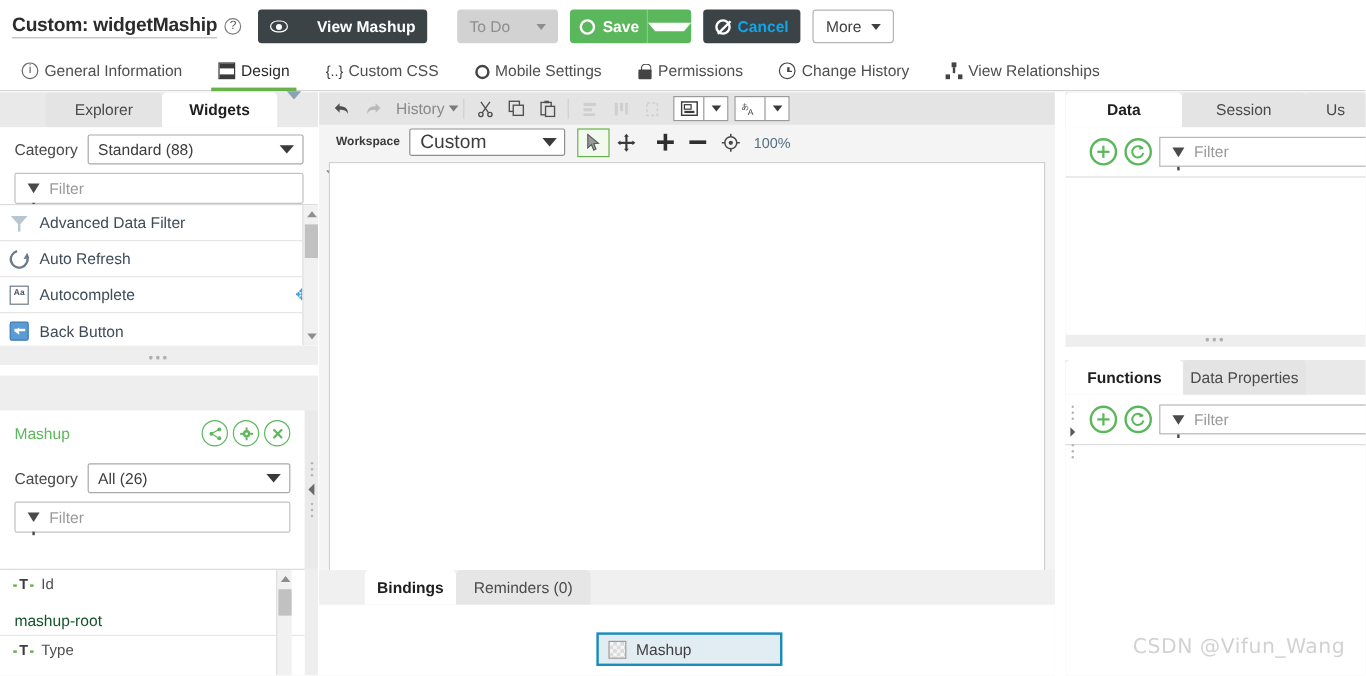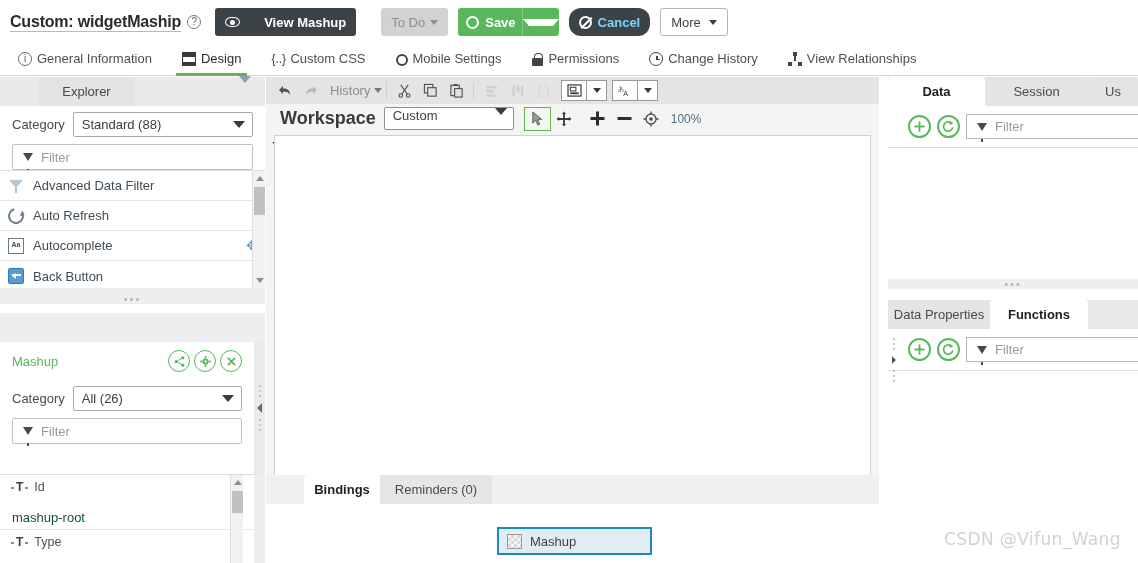--- a/index.html
+++ b/index.html
@@ -35,21 +35,21 @@
     height: 28px; border-radius: 3px; display: inline-flex; align-items: center;
     padding: 0 10px; font-size: 13px; cursor: pointer; white-space: nowrap;
     border: none; user-select: none;
   }
   .btn-dark { background: #3c4347; color: #fff; margin-left: 14px; font-weight: bold; }
   .btn-disabled { background: #d2d2d2; color: #8e8e8e; margin-left: 10px; }
   .btn-green { background: #5bb75b; color: #fff; margin-left: 10px; font-weight: bold; padding: 0; }
   .btn-green .lbl { padding: 0 6px 0 8px; display:flex; align-items:center; gap:6px; }
   .btn-green .sep { width: 1px; height: 28px; background: rgba(255,255,255,0.28); }
   .btn-green .caret { padding: 0 12px; }
-  .btn-cancel { background: #3c4347; color: #7dd3fc; margin-left: 10px; font-weight: bold; gap: 6px; border-radius: 12px; }
+  .btn-cancel { background: #3c4347; color: #0ea5e9; margin-left: 10px; font-weight: bold; gap: 6px; }
   .btn-more { background: #fff; color: #3f3f3f; border: 1px solid #b5b5b5; margin-left: 10px; gap: 8px; }
   .caret-down {
     width: 0; height: 0; border-left: 6px solid transparent; border-right: 6px solid transparent;
     border-top: 7px solid currentColor; display: inline-block;
   }
   .caret-sm {
     width: 0; height: 0; border-left: 4px solid transparent; border-right: 4px solid transparent;
     border-top: 5px solid currentColor; display: inline-block;
   }
   .eye-icon { width: 15px; height: 10px; position: relative; display:inline-block; }
@@ -240,24 +240,24 @@
     margin-left:5px;
   }
   .tb-group .g-main { width:24px;height:19px;display:flex;align-items:center;justify-content:center; }
   .tb-group .g-div { width:1px;height:19px;background:#9a9a9a; }
   .tb-group .g-caret { width:19px;height:19px;display:flex;align-items:center;justify-content:center; }
 
   .ctoolbar2 {
     position:absolute; left:0; top:27px; width:613px; height:29px; background:#f4f4f4;
     display:flex; align-items:center; padding-left:14px; gap:0;
   }
-  .ws-label { font-size:18px;font-weight:bold;color:#3a3a3a;margin-right:8px; }
+  .ws-label { font-size:10px;font-weight:bold;color:#3a3a3a;margin-right:8px; }
   .ws-select {
     width:130px;height:23px;border:1px solid #8f8f8f;background:#fff;border-radius:2px;
-    display:flex;justify-content:space-between;padding:0 6px 0 8px;font-size:13px;color:#3d3d3d;
+    display:flex;align-items:center;justify-content:space-between;padding:0 6px 0 8px;font-size:16px;color:#3d3d3d;
   }
   .zbtn { width:27px;height:24px;display:flex;align-items:center;justify-content:center;cursor:pointer;color:#3a3a3a; }
   .zbtn.sel { border:1.5px solid #6ab04c; background:#f2faf0; }
   .zoom-pct { font-size:12px;color:#53707f;margin-left:6px; }
 
   .canvas-area { position:absolute; left:0; top:56px; width:613px; height:408px; background:#f4f4f4; }
   .canvas-toggle { position:absolute; left:6px; top:4px; cursor:pointer; }
   .canvas {
     position:absolute; left:8px; top:2px; right:8px; bottom:8px; background:#fff; border:1px solid #d0d0d0;
   }
@@ -320,21 +320,21 @@
     <div class="page-title">
       <span class="title-underline"><span>Custom:</span>
       <span>widgetMaship</span></span><span class="help-icon">?</span>
     </div>
 
     <div class="btn btn-dark" style="gap:24px;">
       <span class="eye-icon"></span>
       <span>View Mashup</span>
     </div>
 
-    <div class="btn btn-disabled" style="gap:5px;margin-left:25px;">
+    <div class="btn btn-disabled" style="gap:22px;margin-left:25px;">
       <span>To Do</span>
       <span class="caret-sm"></span>
     </div>
 
     <div class="btn btn-green">
       <span class="lbl">
         <span class="circ-icon"></span>
         <span>Save</span>
       </span>
       <span class="sep"></span>
@@ -382,20 +382,23 @@
           <i></i>
         </span>
       <span>View Relationships</span>
     </div>
   </div>
 
   <div class="left-top">
     <div class="tabstrip lt-tabs">
       <div class="ptab" style="width:97px;">
         <span>Explorer</span>
+      </div>
+      <div class="ptab active" style="width:96px;">
+        <span>Widgets</span>
       </div>
     </div>
     <div class="lt-chevron">
       <span class="chev-dn" style="border-top-color:#8aa2b8;"></span>
     </div>
 
     <div class="lt-body">
       <div class="form-row">
         <span class="form-label">Category</span>
         <div class="select-box">
@@ -692,25 +695,25 @@
           <span>Filter</span>
         </div>
       </div>
       <div class="rt-divider"></div>
     </div>
     <div class="grip" style="left:0;top:202px;width:250px;background:#eee;">•••</div>
   </div>
 
   <div class="right-bottom">
     <div class="rt-tabs">
+      <div class="rt-tab active" style="width:98px;">
+        <span>Functions</span>
+      </div>
       <div class="rt-tab" style="width:102px;">
         <span>Data Properties</span>
-      </div>
-      <div class="rt-tab active" style="width:98px;">
-        <span>Functions</span>
       </div>
     </div>
     <div class="rb-body">
       <div class="rt-toolbar">
         <span class="gbtn">
           <svg width="13" height="13" viewBox="0 0 14 14">
             <rect x="6" y="1.5" width="2" height="11" fill="#5bb75b"></rect>
             <rect x="1.5" y="6" width="11" height="2" fill="#5bb75b"></rect>
           </svg>
         </span>

